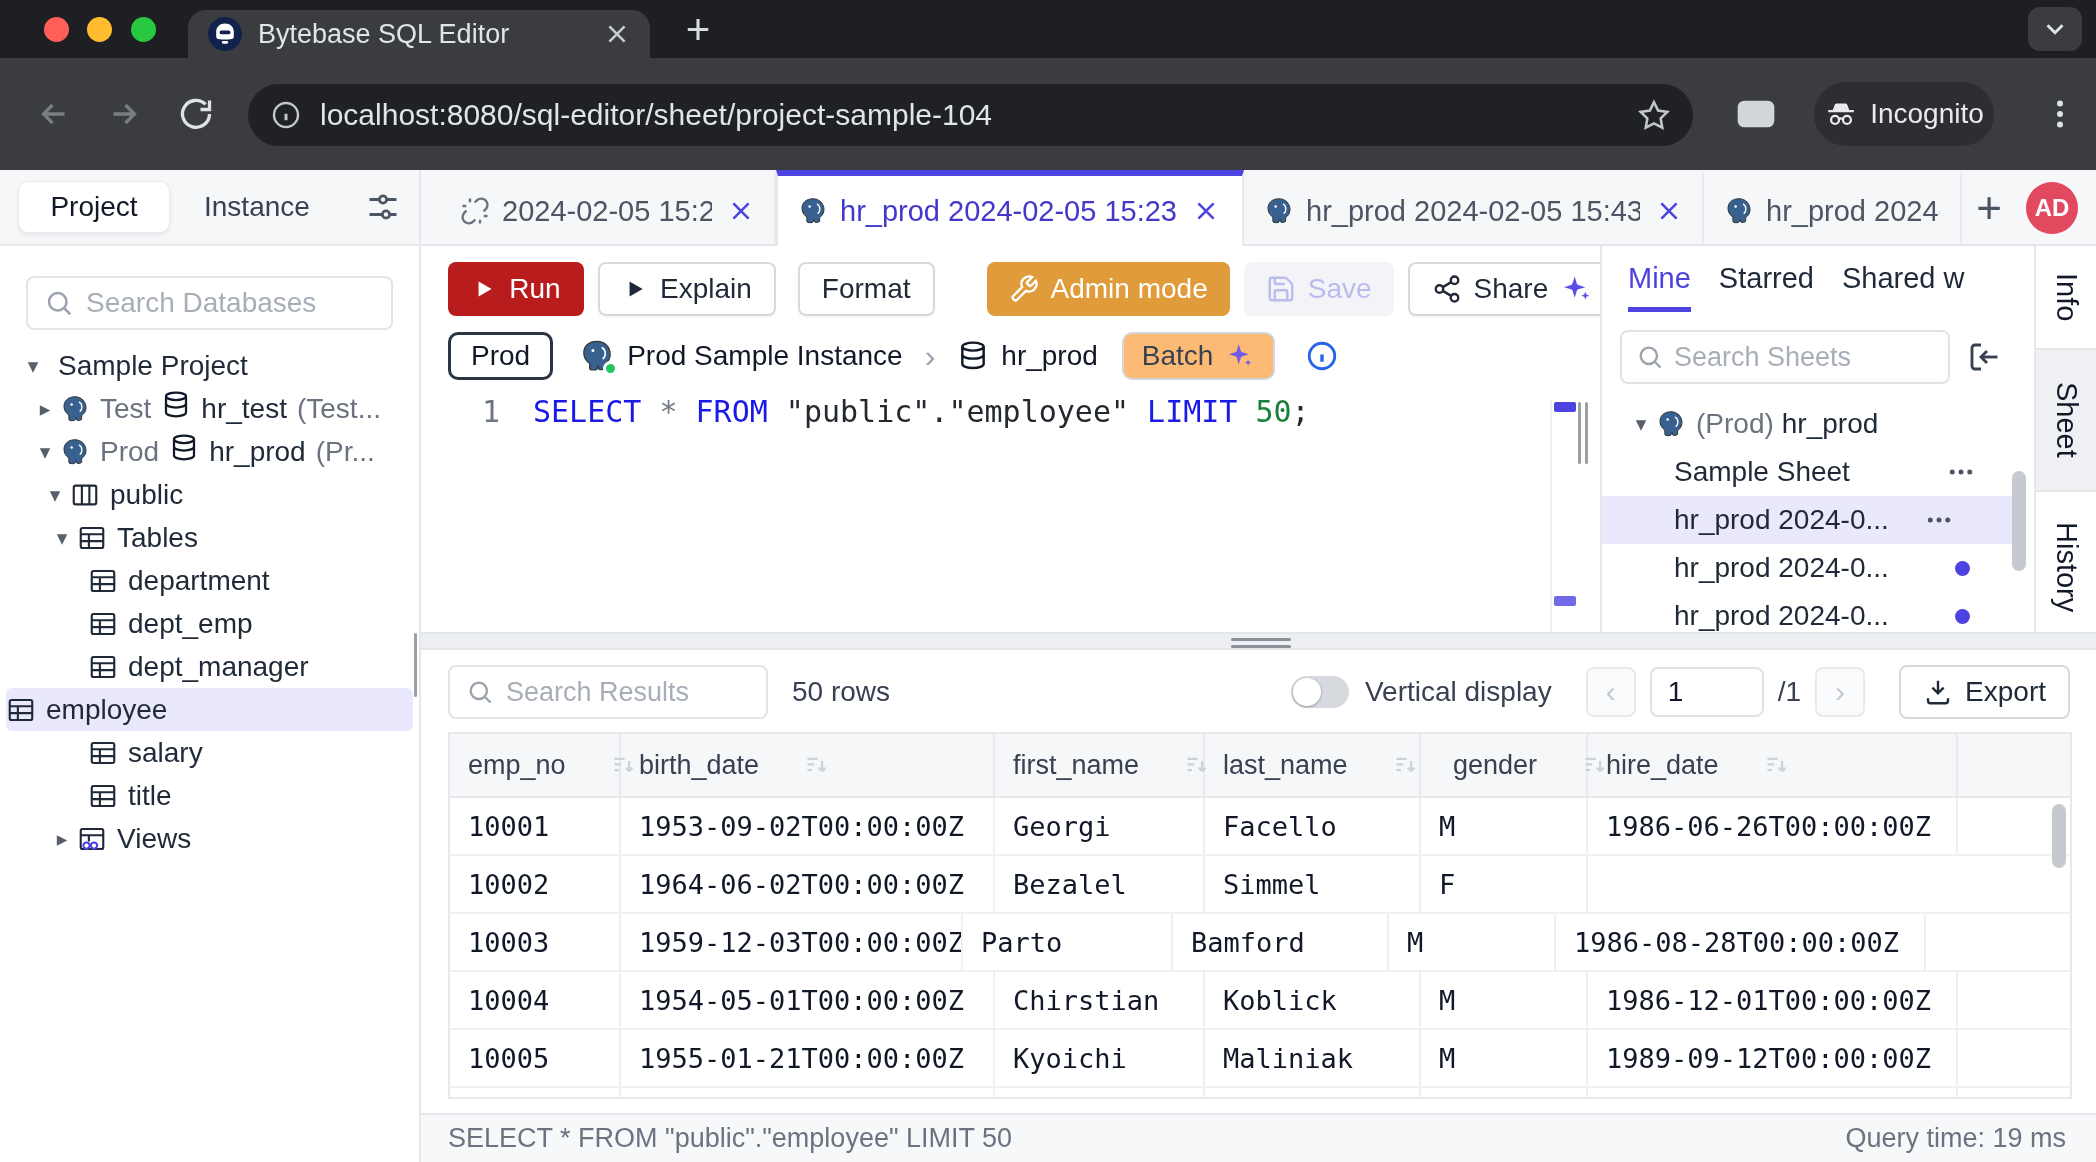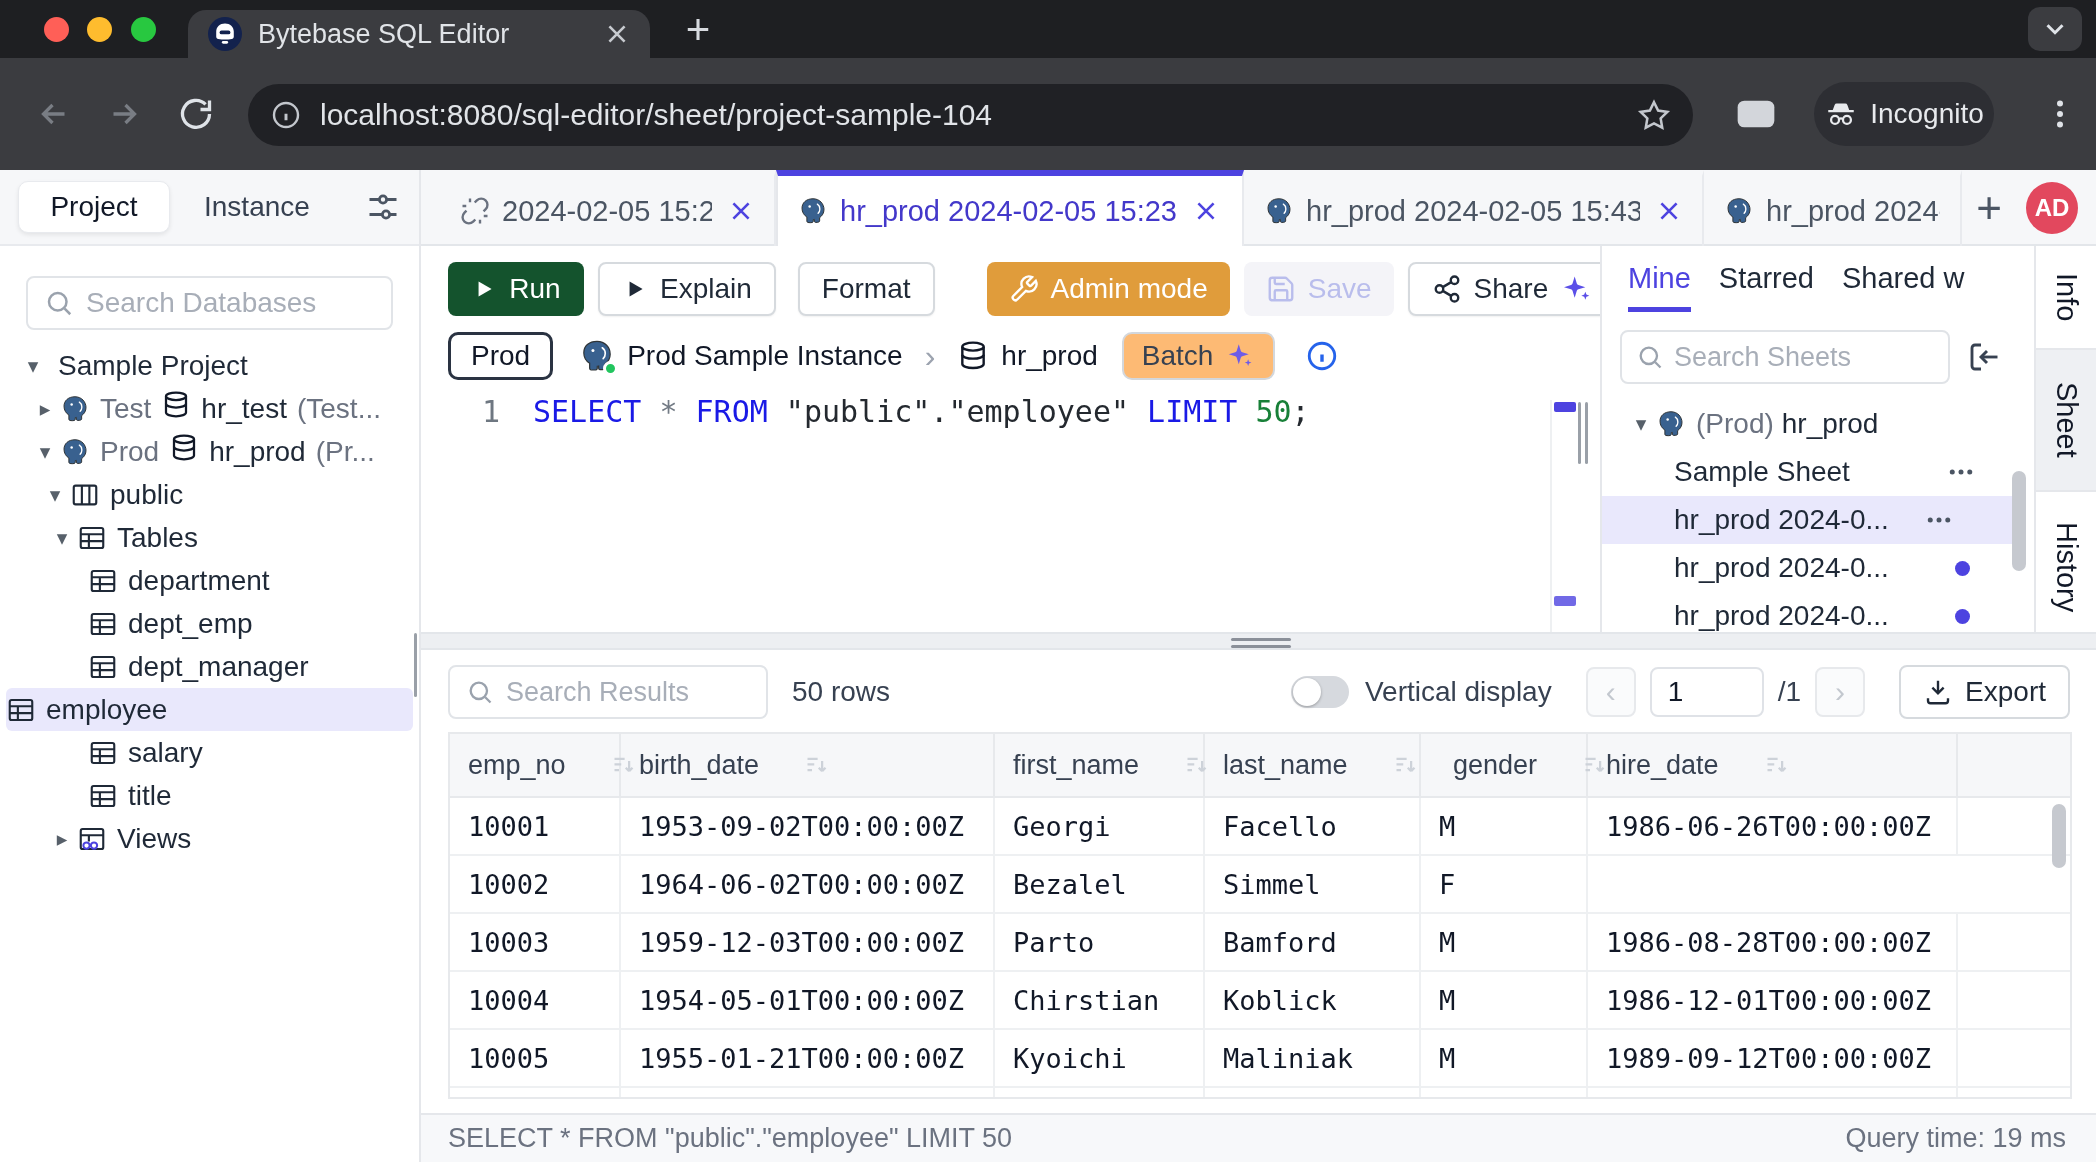--- a/index.html
+++ b/index.html
@@ -66,21 +66,21 @@
   #tabplus { width:54px; height:76px; display:flex; align-items:center; justify-content:center;
              color:#4b5563; font-size:44px; font-weight:300; }
   #avatar { position:absolute; right:18px; top:12px; width:52px; height:52px; border-radius:50%; background:#e2485e;
             color:#fff; font-size:24px; font-weight:700; display:flex; align-items:center; justify-content:center; }
 
   
   #editor { position:absolute; left:0; top:76px; width:1179px; height:386px; background:#fff; overflow:hidden; }
   #btnrow { display:flex; align-items:center; margin-top:16px; height:54px; }
   .btn { height:54px; border-radius:8px; font-size:28px; display:inline-flex; align-items:center; gap:12px;
          padding:0 22px; border:2px solid #d6dade; background:#fff; color:#1f2937; box-shadow:0 1px 2px rgba(0,0,0,.06); flex:none; }
-  #btn-run   { margin-left:27px; width:136px; justify-content:center; background:#14532d; border:none; color:#fff; box-shadow:none; }
+  #btn-run   { margin-left:27px; width:136px; justify-content:center; background:#b91c1c; border:none; color:#fff; box-shadow:none; }
   #btn-explain { margin-left:14px; }
   #btn-format  { margin-left:22px; }
   #btn-admin   { margin-left:52px; background:#e09c3b; border:none; color:#fff; box-shadow:none; }
   #btn-save    { margin-left:14px; background:#f4f4f8; border:none; color:#b9bdec; box-shadow:none; }
   #btn-share   { margin-left:14px; }
   #ctxrow { display:flex; align-items:center; margin-top:16px; height:48px; padding-left:27px; }
   #env-chip { border:3px solid #2a3342; border-radius:10px; height:48px; padding:0 20px; display:flex;
               align-items:center; font-size:28px; color:#111827; font-weight:500; }
   #inst-ico { position:relative; margin-left:26px; width:36px; height:36px; }
   #inst-dot { position:absolute; right:-3px; bottom:-2px; width:15px; height:15px; border-radius:50%;
@@ -769,21 +769,21 @@
             <div class="brow">
               <div class="bcell" style="width: 171px;">10002</div>
               <div class="bcell" style="width: 374px;">1964-06-02T00:00:00Z</div>
               <div class="bcell" style="width: 210px;">Bezalel</div>
               <div class="bcell" style="width: 216px;">Simmel</div>
               <div class="bcell" style="width: 167px;">F</div>
               <div class="bcell filler"></div>
             </div>
             <div class="brow">
               <div class="bcell" style="width: 171px;">10003</div>
-              <div class="bcell" style="width: 374px;">1959-12-03T00:00:00Z</div>
+              <div class="bcell" style="width: 342px;">1959-12-03T00:00:00Z</div>
               <div class="bcell" style="width: 210px;">Parto</div>
               <div class="bcell" style="width: 216px;">Bamford</div>
               <div class="bcell" style="width: 167px;">M</div>
               <div class="bcell" style="width: 370px;">1986-08-28T00:00:00Z</div>
               <div class="bcell filler"></div>
             </div>
             <div class="brow">
               <div class="bcell" style="width: 171px;">10004</div>
               <div class="bcell" style="width: 374px;">1954-05-01T00:00:00Z</div>
               <div class="bcell" style="width: 210px;">Chirstian</div>

